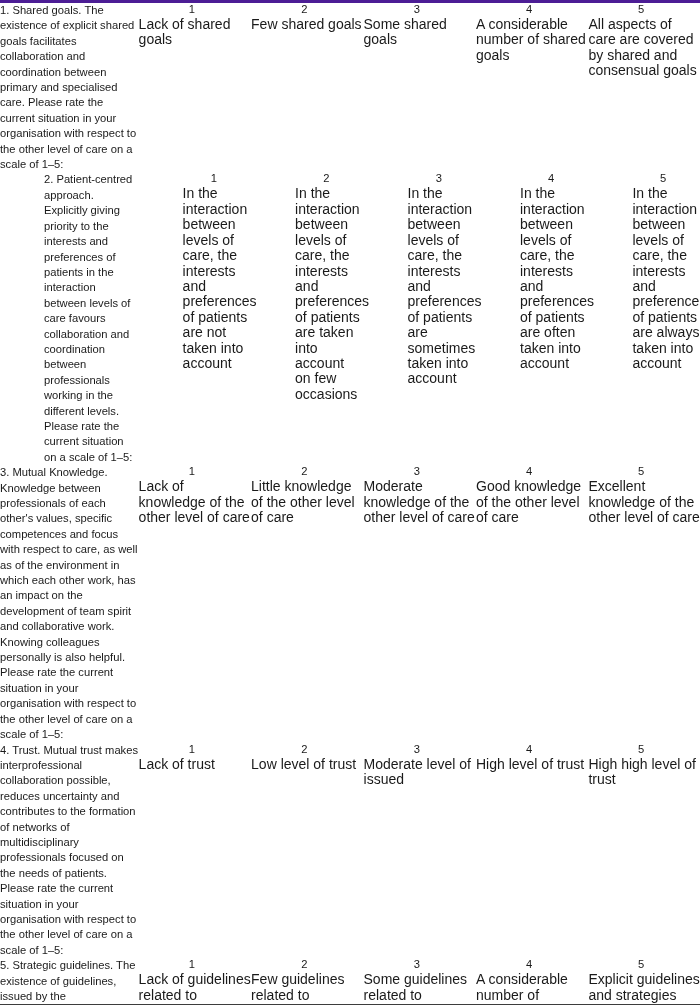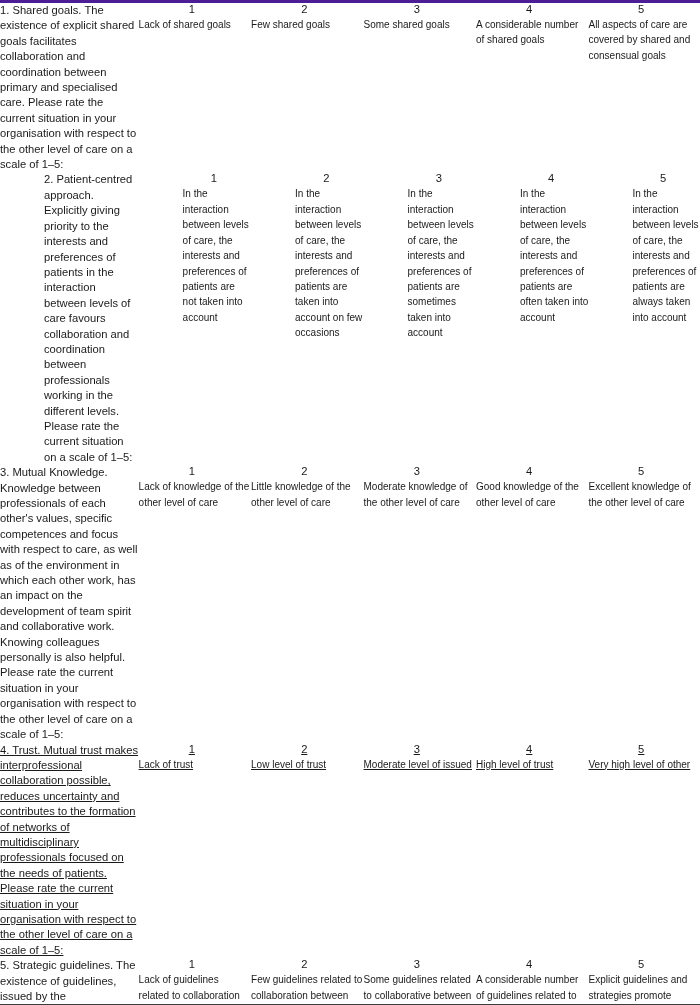--- a/index.html
+++ b/index.html
@@ -64,37 +64,37 @@
   .opt-cell {
     padding: 4px 10px 0 0;
   }
   .opt-num {
     font-size: 11.2px;
     line-height: 13px;
     text-align: center;
     padding-right: 6px;
   }
   .opt-label {
-    font-size: 10px;
+    font-size: 14px;
     line-height: 15.4px;
     text-align: left;
     margin-top: 1px;
   }
   .opt-label p {
     margin: 0;
   }
   .opt-label p + p {
     margin-top: 9px;
   }
 
   
   tr.row-1 td { height: 158px; }
   tr.row-2 td { height: 188px; padding-left: 44px; }
   tr.row-3 td { height: 247px; }
-  tr.row-4 td { height: 200px; text-decoration: underline; }
+  tr.row-4 td { height: 200px; }
   tr.row-5 td { height: 196px; }
 </style>
 </head>
 <body>
 
 <div class="sheet">
   <table class="scale-table">
     <colgroup>
       <col class="c-item">
       <col class="c-opt">
@@ -241,21 +241,21 @@
           </td>
           <td class="opt-cell">
             <div class="opt-num">4</div>
             <div class="opt-label">
               <p>High level of trust</p>
             </div>
           </td>
           <td class="opt-cell">
             <div class="opt-num">5</div>
             <div class="opt-label">
-              <p>Very high level of other</p>
+              <p>High high level of trust</p>
             </div>
           </td>
         </tr>
         <tr class="row-5">
           <td class="item-cell">
             <div class="item-text">
               <p>5. Strategic guidelines. The existence of guidelines, issued by the corresponding health authority, that promote collaborative work</p>
               <p>between professionals from different levels of care, influences on the coordination and collaboration between professionals of both care levels. Please rate the current situation on a scale of 1–5:</p>
             </div>
           </td>

